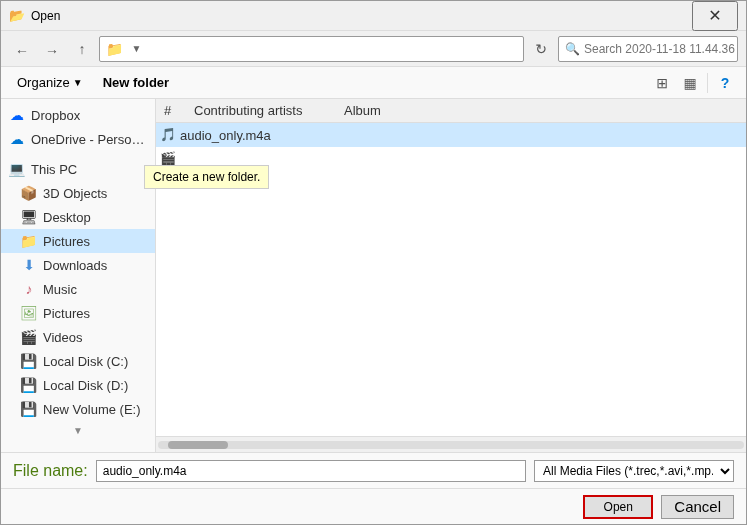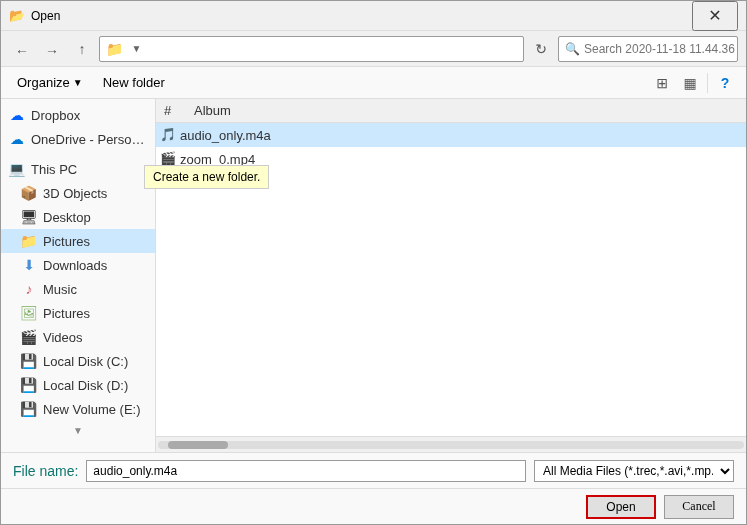--- a/index.html
+++ b/index.html
@@ -13,21 +13,21 @@
     .nav-btn { width: 26px; height: 26px; display: flex; align-items: center; justify-content: center; border: none; background: transparent; cursor: pointer; border-radius: 3px; font-size: 14px; color: #555; }
     .nav-btn:disabled { color: #bbb; cursor: default; }
     .address-bar { flex: 1; height: 26px; display: flex; align-items: center; background: white; border: 1px solid #999; border-radius: 2px; padding: 0 6px; font-size: 12px; color: #333; overflow: hidden; }
     .address-bar-text { flex: 1; overflow: hidden; text-overflow: ellipsis; white-space: nowrap; }
     .address-chevron { color: #666; margin-left: 4px; font-size: 10px; }
     .refresh-btn { width: 26px; height: 26px; display: flex; align-items: center; justify-content: center; border: none; background: transparent; cursor: pointer; border-radius: 3px; font-size: 14px; color: #555; }
     .search-bar { width: 180px; height: 26px; display: flex; align-items: center; background: white; border: 1px solid #999; border-radius: 2px; padding: 0 6px; gap: 4px; }
     .search-bar input { border: none; outline: none; font-size: 12px; color: #333; flex: 1; background: transparent; }
     .action-bar { height: 32px; display: flex; align-items: center; padding: 0 8px; gap: 4px; border-bottom: 1px solid #ddd; background: #f9f9f9; justify-content: flex-end; }
     .organize-btn { height: 24px; display: flex; align-items: center; gap: 3px; padding: 0 8px; border: none; background: transparent; cursor: pointer; border-radius: 3px; font-size: 12px; }
-    .new-folder-btn { height: 24px; display: flex; align-items: center; gap: 3px; padding: 0 8px; border: none; background: transparent; cursor: pointer; border-radius: 3px; font-size: 12px; }
+    .new-folder-btn { height: 24px; display: flex; align-items: center; gap: 3px; padding: 0 8px; border: none; background: transparent; cursor: pointer; border-radius: 3px; font-size: 12px; font-weight: bold; }
     .new-folder-tooltip { position: absolute; background: #ffffcc; border: 1px solid #ccc; padding: 4px 8px; font-size: 12px; z-index: 10; top: 98px; left: 143px; }
     .view-btns { margin-left: auto; display: flex; align-items: center; gap: 2px; }
     .view-btn { width: 26px; height: 26px; display: flex; align-items: center; justify-content: center; border: none; background: transparent; cursor: pointer; border-radius: 3px; font-size: 14px; color: #555; }
     .content { flex: 1; display: flex; overflow: hidden; }
     .sidebar { width: 155px; background: #f9f9f9; border-right: 1px solid #ddd; overflow-y: auto; padding: 4px 0; flex-shrink: 0; }
     .sidebar-item { display: flex; align-items: center; height: 24px; padding: 0 8px; cursor: pointer; gap: 6px; font-size: 12px; color: #333; }
     .sidebar-item.active { background: #cce8ff; }
     .sidebar-icon { width: 16px; height: 16px; flex-shrink: 0; display: flex; align-items: center; justify-content: center; font-size: 14px; }
     .sidebar-label { overflow: hidden; text-overflow: ellipsis; white-space: nowrap; }
     .main-panel { flex: 1; display: flex; flex-direction: column; overflow: hidden; }
@@ -38,26 +38,26 @@
     .col-album { flex: 1; padding: 0 4px; }
     .file-list { flex: 1; overflow-y: auto; }
     .file-item { display: flex; align-items: center; height: 24px; padding: 0 4px; cursor: pointer; font-size: 12px; color: #333; gap: 4px; }
     .file-item.selected { background: #cce8ff; }
     .file-icon { width: 16px; height: 16px; flex-shrink: 0; }
     .file-name { flex: 1; overflow: hidden; text-overflow: ellipsis; white-space: nowrap; }
     .scrollbar-area { height: 16px; background: #f0f0f0; border-top: 1px solid #ddd; display: flex; align-items: center; padding: 0 2px; }
     .h-scrollbar { flex: 1; height: 8px; background: #ddd; border-radius: 4px; position: relative; }
     .h-thumb { width: 60px; height: 8px; background: #aaa; border-radius: 4px; position: absolute; left: 10px; }
     .bottom-bar { height: 36px; display: flex; align-items: center; padding: 0 12px; gap: 8px; border-top: 1px solid #ddd; background: #f9f9f9; }
-    .filename-label { font-size: 14px; color: #0f766e; white-space: nowrap; }
+    .filename-label { font-size: 16px; color: #4d7c0f; white-space: nowrap; }
     .filename-input { flex: 1; height: 22px; border: 1px solid #999; padding: 0 6px; font-size: 12px; background: white; }
     .filetype-select { width: 200px; height: 22px; border: 1px solid #999; font-size: 12px; background: white; padding: 0 4px; }
     .bottom-buttons { height: 36px; display: flex; align-items: center; justify-content: flex-end; padding: 0 12px; gap: 8px; border-top: 1px solid #ddd; background: #f9f9f9; }
     .open-btn { height: 24px; min-width: 70px; background: #e0e0e0; border: 2px solid #cc0000; cursor: pointer; font-size: 12px; padding: 0 12px; }
-    .cancel-btn { height: 24px; min-width: 70px; background: #e0e0e0; border: 1px solid #999; cursor: pointer; font-size: 12px; padding: 0 12px; font-family: Liberation Serif, serif; }
+    .cancel-btn { height: 24px; min-width: 70px; background: #e0e0e0; border: 1px solid #999; cursor: pointer; font-size: 15px; padding: 0 12px; }
     .separator { width: 1px; background: #ddd; height: 20px; margin: 0 2px; }
 
     
     .icon-dropbox { color: #0061FE; }
     .icon-onedrive { color: #0078D4; }
     .icon-thispc { color: #666; }
     .icon-documents { color: #e8a93e; }
     .icon-downloads { color: #4a90d9; }
     .icon-music { color: #c96070; }
     .icon-pictures { color: #7aad5e; }
@@ -165,31 +165,31 @@
         <span class="sidebar-label">New Volume (E:)</span>
       </div>
 
       <div style="display:flex; justify-content:center; padding:4px 0; color:#888; font-size:10px;">▼</div>
     </div>
 
     <div class="main-panel">
 
       <div class="column-header">
         <span class="col-hash">#</span>
+        <span class="col-contributing">Contributing artists</span>
         <span class="col-album">Album</span>
       </div>
 
       <div class="file-list">
         <div class="file-item selected">
           <span class="file-icon">🎵</span>
           <span class="file-name">audio_only.m4a</span>
         </div>
         <div class="file-item">
           <span class="file-icon">🎬</span>
-          <span class="file-name">zoom_0.mp4</span>
         </div>
       </div>
 
       <div class="scrollbar-area">
         <div class="h-scrollbar">
           <div class="h-thumb"></div>
         </div>
       </div>
     </div>
   </div>

